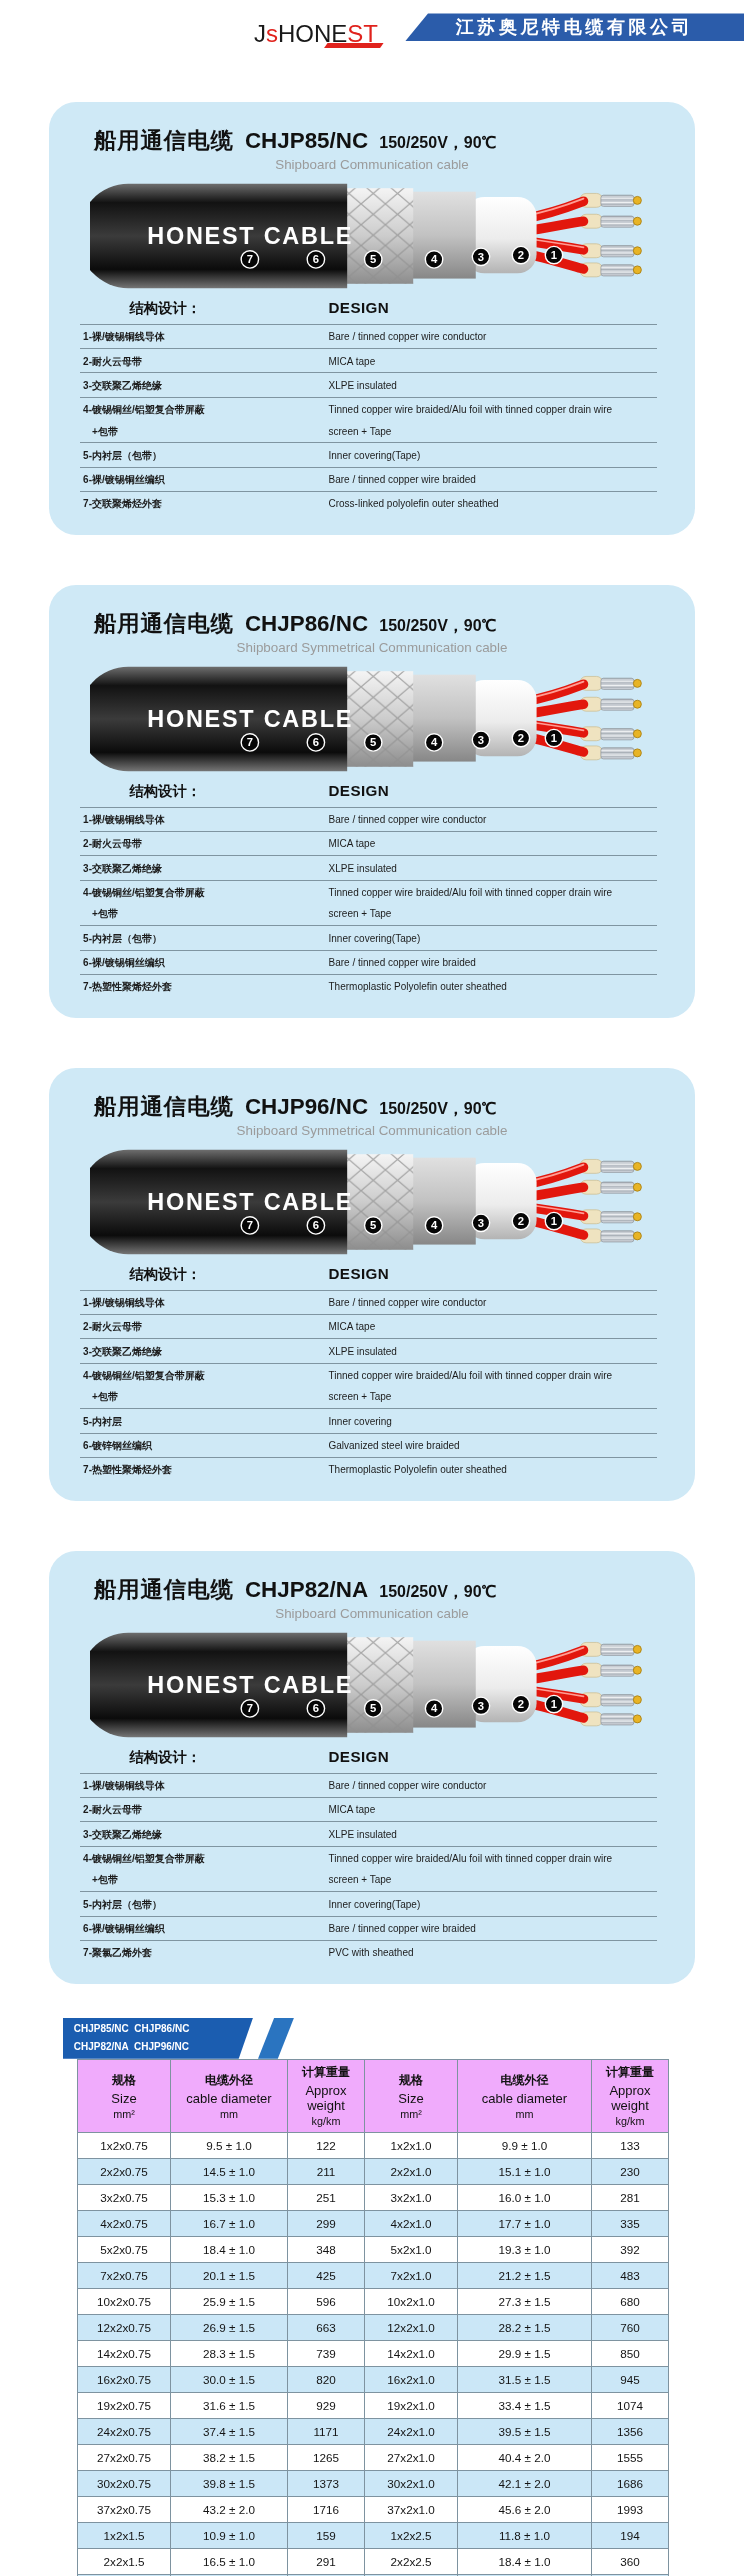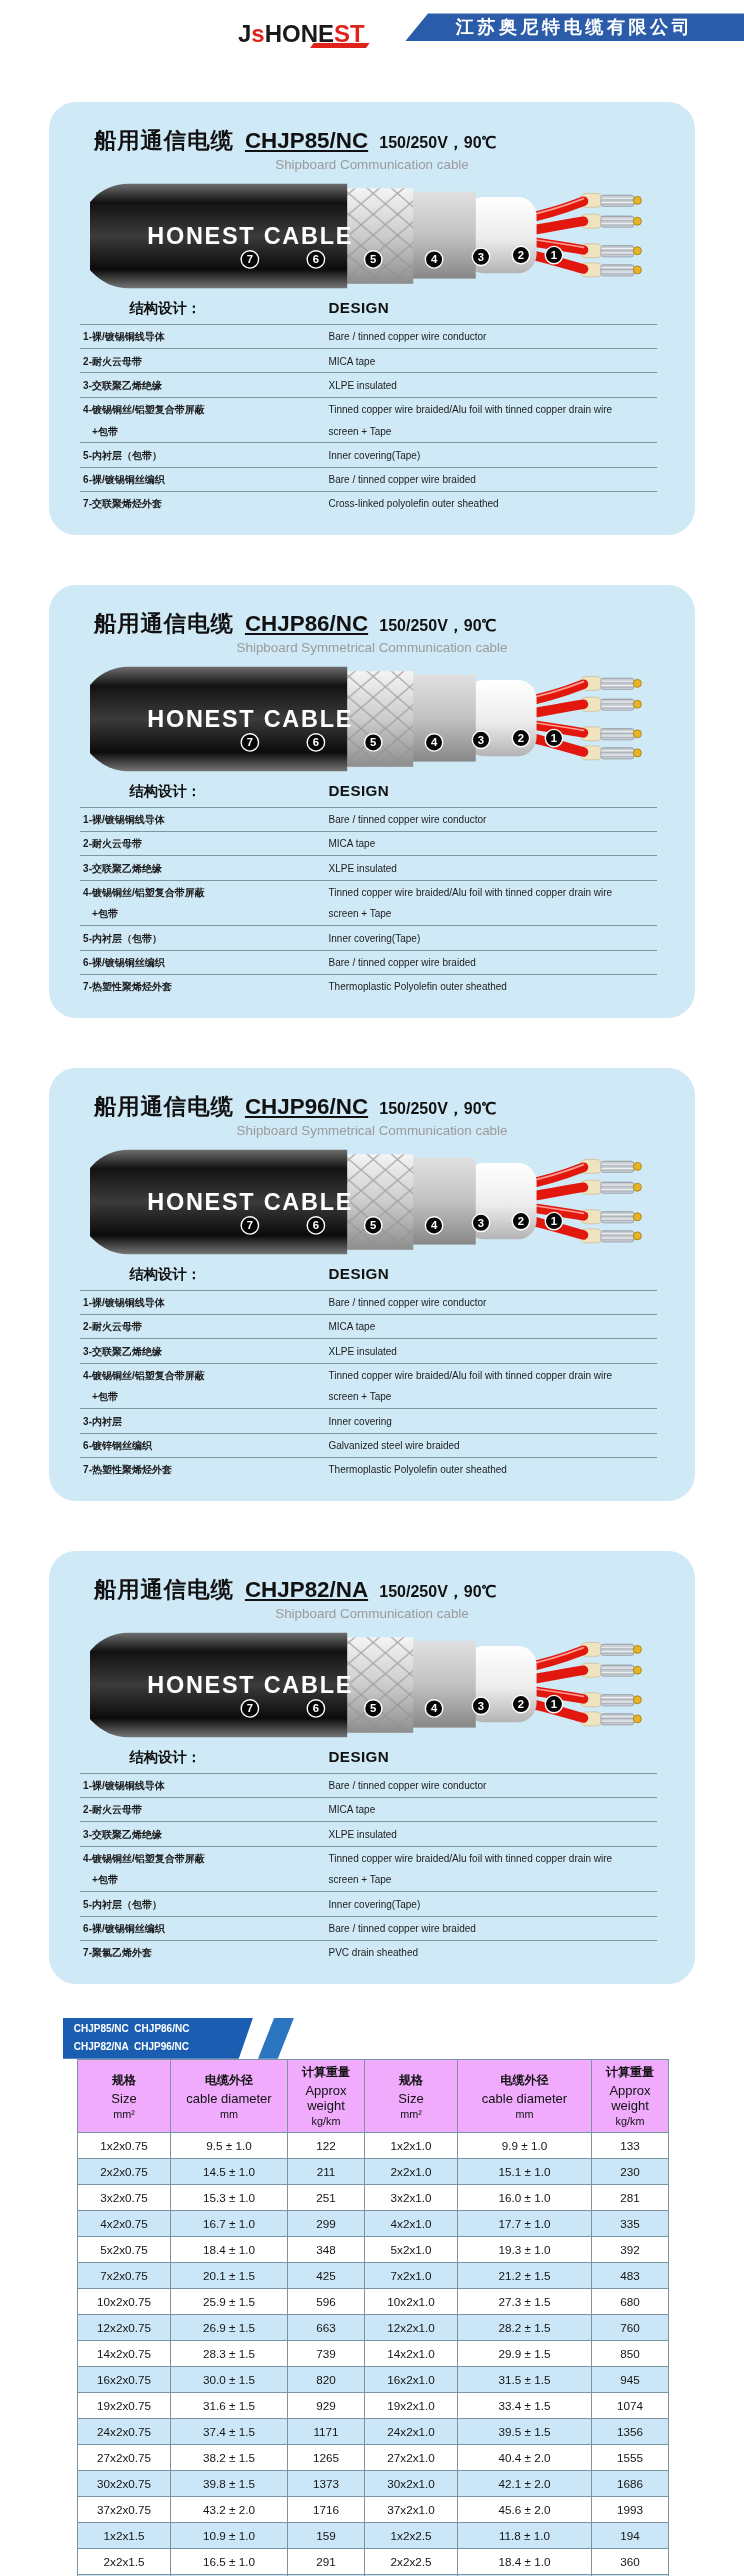--- a/index.html
+++ b/index.html
@@ -1,33 +1,33 @@
 <!DOCTYPE html>
 <html style="font-size:14.3px"><head>
 <meta charset="utf-8">
 <style>
   html,body{margin:0;padding:0;background:#ffffff;}
   body{width:744px;font-family:"Liberation Sans",sans-serif;color:#111;}
 
   
   .hdr{position:relative;height:52px;background:#fff;}
-  .logo{position:absolute;left:238px;top:20px;font-size:24px;font-weight:700;letter-spacing:0;line-height:27px;white-space:nowrap;}
+  .logo{position:absolute;left:254px;top:20px;font-size:24px;font-weight:400;letter-spacing:0;line-height:27px;white-space:nowrap;}
   .logo .lg-dark{color:#191919;}
   .logo .lg-red{color:#e0221c;}
   .logo-swoosh{position:absolute;right:-3.6px;bottom:-0.9px;width:56px;height:4.5px;background:#e0221c;transform:skewX(-35deg);}
   .band{position:absolute;left:405px;right:0;top:13.4px;height:28px;background:#2b5caa;
         clip-path:polygon(23px 0,100% 0,100% 100%,0 100%);color:#fff;text-align:center;overflow:hidden;}
   .band-cn{font-size:18px;font-weight:bold;letter-spacing:3.6px;margin-top:1.8px;white-space:nowrap;}
   .band-en{font-family:"Liberation Serif",serif;font-size:11.2px;letter-spacing:1.3px;white-space:nowrap;}
 
   
   .card{width:646px;margin:50px auto 0;background:#cfe9f6;border-radius:27px;padding:23px 0 16px;}
   .card-title{margin-left:45px;font-weight:bold;white-space:nowrap;}
   .t-cn{font-size:22.4px;letter-spacing:0.9px;}
-  .t-model{font-size:22.4px;margin-left:7.2px;text-decoration:underline;}
+  .t-model{font-size:22.4px;margin-left:7.2px;}
   .t-rating{font-size:16px;margin-left:7.2px;}
   .card-subtitle{text-align:center;color:#9b9b9b;font-size:13.4px;margin-top:0.9px;}
 
   .cable{display:block;width:563px;height:106px;margin:10.8px 0 7.2px 41px;}
   .cable-label{fill:#ffffff;font-size:27px;font-weight:bold;letter-spacing:2px;font-family:"Liberation Sans",sans-serif;}
   .badge-num{fill:#ffffff;font-size:13px;font-weight:bold;text-anchor:middle;font-family:"Liberation Sans",sans-serif;}
 
   .design{margin:3.6px 38px 3.6px 30.5px;}
   .design-head{display:flex;border-bottom:0.9px solid #7f95a1;padding:3.6px 0 5.4px;}
   .head-cn{font-size:14.3px;font-weight:bold;}
@@ -540,21 +540,21 @@
         <div class="d-left cn mline">
           <div>4-镀锡铜丝/铝塑复合带屏蔽</div>
           <div class="indent">+包带</div>
         </div>
         <div class="d-right en mline">
           <div>Tinned copper wire braided/Alu foil  with tinned copper drain wire</div>
           <div>screen + Tape</div>
         </div>
       </div>
       <div class="design-row">
-        <div class="d-left cn">3-内衬层</div>
+        <div class="d-left cn">5-内衬层</div>
         <div class="d-right en">Inner covering</div>
       </div>
       <div class="design-row">
         <div class="d-left cn">6-镀锌钢丝编织</div>
         <div class="d-right en">Galvanized  steel  wire  braided</div>
       </div>
       <div class="design-row">
         <div class="d-left cn">7-热塑性聚烯烃外套</div>
         <div class="d-right en">Thermoplastic Polyolefin outer sheathed</div>
       </div>
@@ -711,21 +711,21 @@
       <div class="design-row">
         <div class="d-left cn">5-内衬层（包带）</div>
         <div class="d-right en">Inner covering(Tape)</div>
       </div>
       <div class="design-row">
         <div class="d-left cn">6-裸/镀锡铜丝编织</div>
         <div class="d-right en">Bare / tinned copper wire braided</div>
       </div>
       <div class="design-row">
         <div class="d-left cn">7-聚氯乙烯外套</div>
-        <div class="d-right en">PVC drain sheathed</div>
+        <div class="d-right en">PVC with sheathed</div>
       </div>
     </div>
   </section>
 </div>
 
 <div class="spec">
   <div class="tab">
     <div class="tab-main">
       <div class="tab-line">CHJP85/NC  CHJP86/NC</div>
       <div class="tab-line">CHJP82/NA  CHJP96/NC</div>

